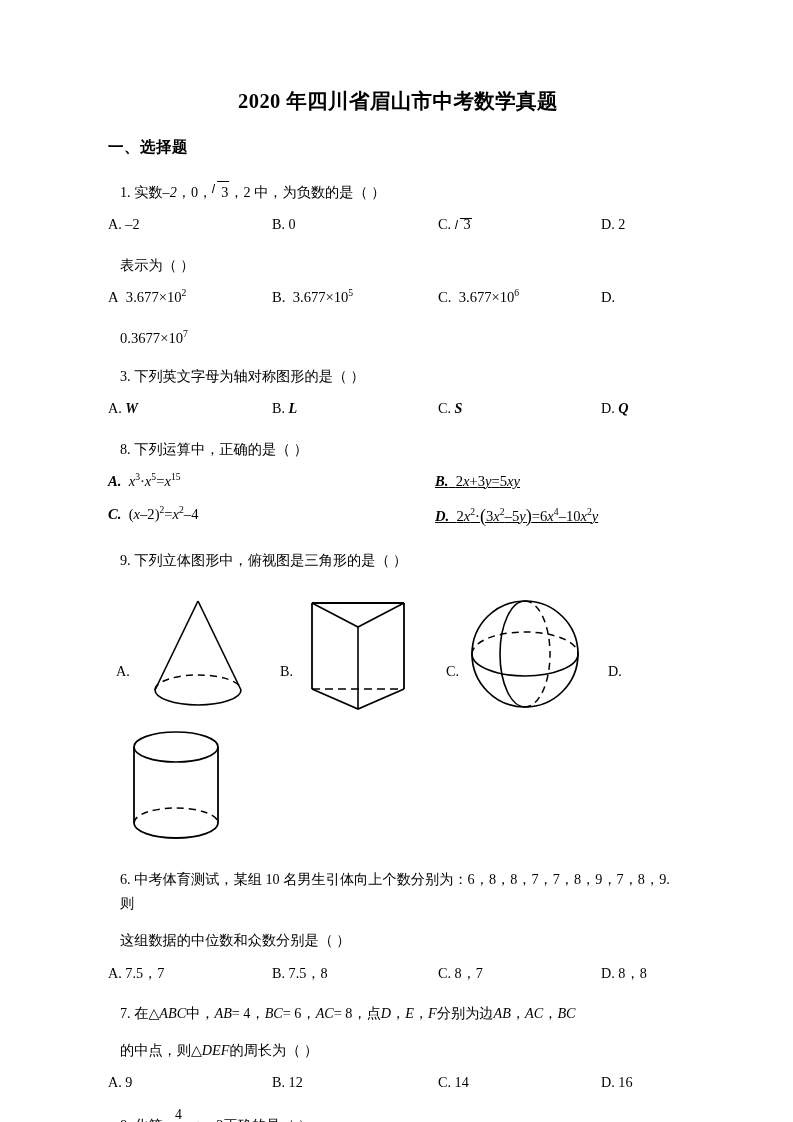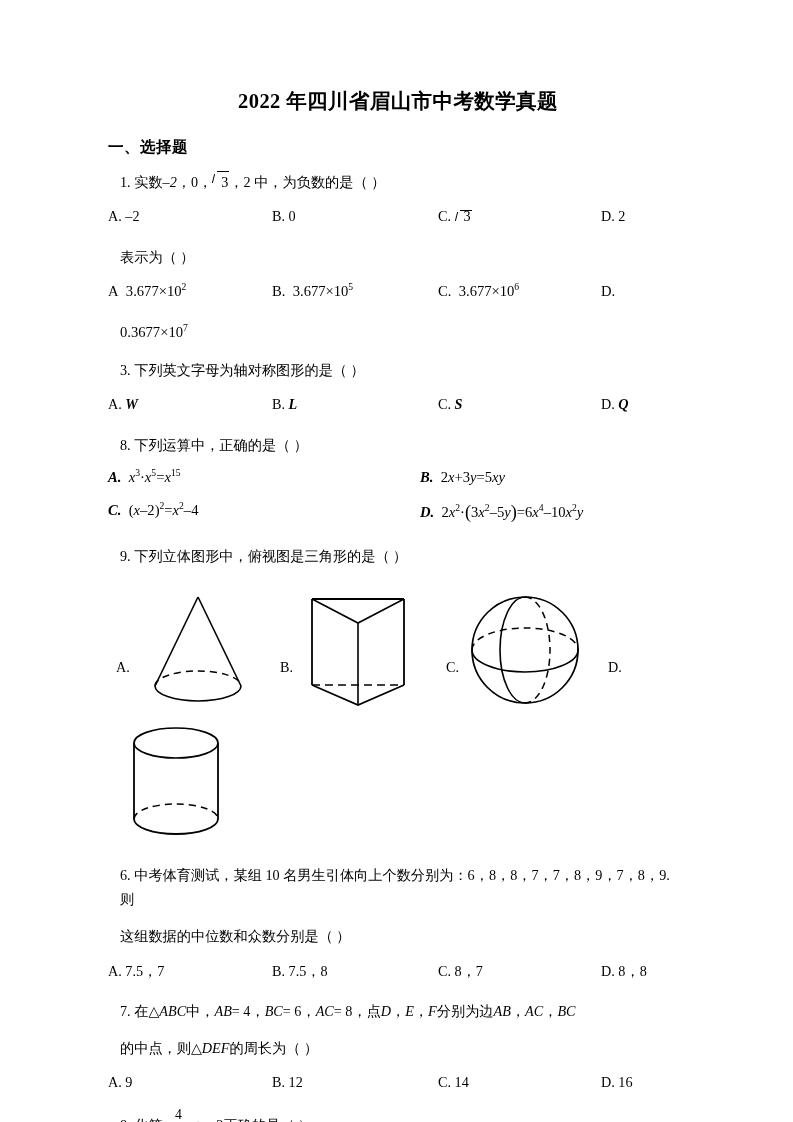--- a/index.html
+++ b/index.html
@@ -35,39 +35,39 @@
     font-size: 20.5px;
     letter-spacing: 0.4px;
     margin: 0 0 22px 0;
     line-height: 1.3;
   }
 
   
   .section-head {
     font-weight: bold;
     font-size: 15.5px;
-    margin: 0 0 12px 0;
+    margin: 0 0 22px 0;
     letter-spacing: 0.5px;
   }
 
   
   .q {
     margin: 0 0 5px 0;
   }
   .q-stem {
     font-size: 14.2px;
     line-height: 1.72;
     margin: 12px;
     text-align: left;
   }
 
   .opts {
     position: relative;
     height: 25px;
-    margin-top: 14px;
+    margin-top: 4px;
   }
   .opt {
     position: absolute;
     font-size: 14.2px;
     white-space: nowrap;
     top: 0;
   }
   .opt.cA { left: 0px; }
   .opt.cB { left: 164px; }
   .opt.cC { left: 330px; }
@@ -79,21 +79,21 @@
     height: 30px;
     margin-top: 3px;
   }
   .opt2 {
     position: absolute;
     font-size: 14.2px;
     white-space: nowrap;
     top: 0;
   }
   .opt2.cA { left: 0px; }
-  .opt2.cB { left: 312px; }
+  .opt2.cB { left: 327px; text-decoration: underline; }
 
   .lbl { font-style: normal; }
   .lbl-bi { font-weight: bold; font-style: italic; }
   .var { font-style: italic; }
   .mathy { font-size: 14.6px; }
 
   
   sup { font-size: 0.66em; vertical-align: super; line-height: 0; }
 
   
@@ -163,21 +163,21 @@
     position: absolute;
   }
   svg { display: block; overflow: visible; }
 </style>
 </head>
 <body>
 
 <div class="page">
 <div class="content">
 
-  <div class="doc-title">2022 年四川省眉山市中考数学真题</div>
+  <div class="doc-title">2020 年四川省眉山市中考数学真题</div>
 
   <div class="section-head">一、选择题</div>
 
   <div class="q">
     <p class="q-stem">
       <span>1. 实数</span><span class="var">–2</span><span>，0，</span><span class="radical"><span>3</span></span><span>，2 中，为负数的是（      ）</span>
     </p>
     <div class="opts">
       <span class="opt cA"><span class="lbl">A.</span>&nbsp;<span>–2</span></span>
       <span class="opt cB"><span class="lbl">B.</span>&nbsp;<span>0</span></span>

